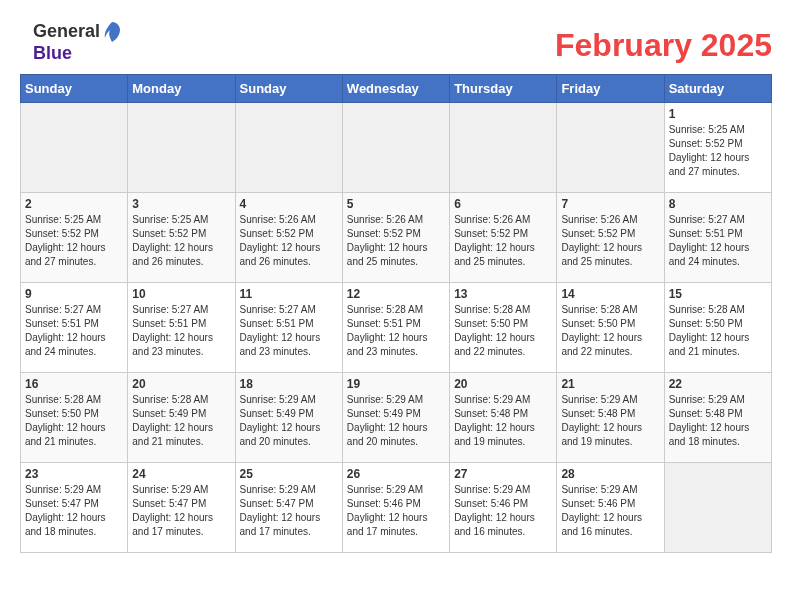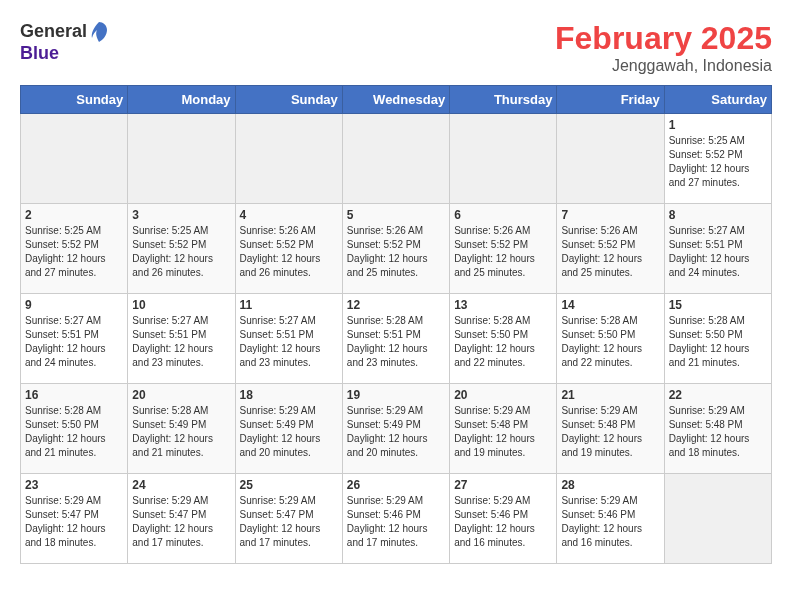--- a/index.html
+++ b/index.html
@@ -5,23 +5,24 @@
     * { box-sizing: border-box; margin: 0; padding: 0; }
     body {
       font-family: Arial, sans-serif;
       background: #fff;
       width: 792px;
       min-height: 612px;
       padding: 20px;
     }
     .header {
       display: flex;
-      align-items: flex-start;
+      align-items: flex-end;
       justify-content: space-between;
       margin-bottom: 10px;
+      margin-left: 13px;
     }
     .logo {
       display: flex;
       align-items: center;
     }
     .logo-text {
       font-size: 18px;
       font-weight: bold;
       color: #333;
       line-height: 1.1;
@@ -49,21 +50,21 @@
       width: 100%;
       border-collapse: collapse;
       table-layout: fixed;
     }
     thead tr th {
       background: #4472c4;
       color: #fff;
       font-size: 13px;
       font-weight: bold;
       padding: 6px 4px;
-      text-align: right;
+      text-align: left;
       border: 1px solid #3a5fa0;
     }
     tbody tr td {
       border: 1px solid #ccc;
       vertical-align: top;
       padding: 4px;
       height: 90px;
       font-size: 10.5px;
       color: #333;
       background: #fff;
@@ -96,21 +97,20 @@
         <span class="logo-text logo-general">General</span>
         <svg class="logo-icon" viewBox="0 0 20 24" xmlns="http://www.w3.org/2000/svg">
           <path d="M10 2 C14 2 18 5 18 10 C18 15 14 20 10 22 C8 18 6 14 8 10 C6 12 4 14 3 18 C2 14 4 8 10 2Z" fill="#4472c4"></path>
         </svg>
       </div>
       <div class="logo-text logo-blue">Blue</div>
     </div>
   </div>
   <div class="title-block">
     <div class="month-year">February 2025</div>
-    <div class="location">Jenggawah, Indonesia</div>
   </div>
 </div>
 
 <table>
   <thead>
     <tr>
     <th>Sunday</th>
         <th>Monday</th>
         <th>Sunday</th>
         <th>Wednesday</th>

